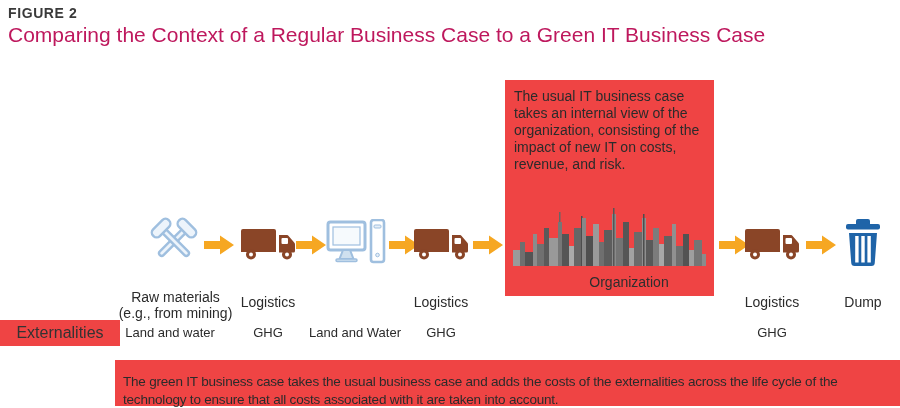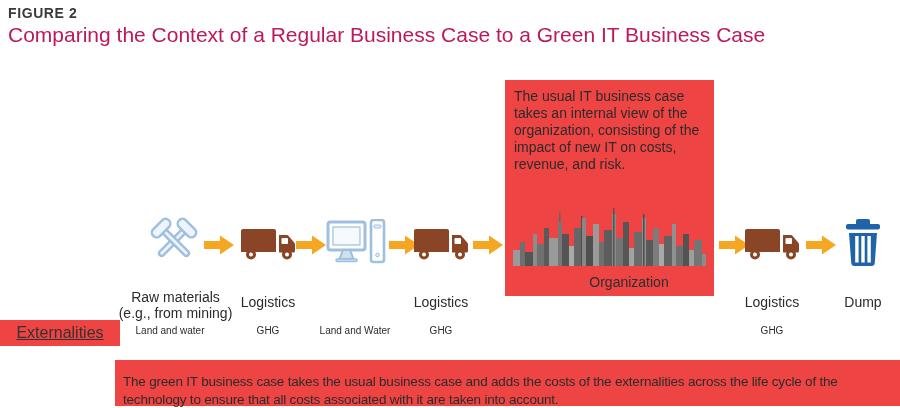--- a/index.html
+++ b/index.html
@@ -15,22 +15,22 @@
   .org-box{position:absolute;left:505px;top:80px;width:209px;height:216px;}
   .org-note{position:absolute;left:9px;top:8px;right:7px;font-size:14px;line-height:1.22;
     color:#2b2b2b;}
   .org-skyline{position:absolute;left:8px;bottom:26px;}
   .org-label{position:absolute;left:0;right:0;bottom:6px;text-align:center;font-size:14px;padding-left:39px;}
   .icon{position:absolute;}
   .stage-label{position:absolute;text-align:center;font-size:14px;line-height:1.12;
     color:#2b2b2b;margin-top:22px;}
   .arrow{position:absolute;}
   .ext-box{position:absolute;left:0;top:320px;width:120px;height:26px;
-    display:flex;align-items:center;justify-content:center;font-size:16px;color:#333;text-decoration:underline;}
-  .ext-label{position:absolute;top:325px;text-align:center;font-size:10px;color:#2b2b2b;}
+    display:flex;align-items:center;justify-content:center;font-size:16px;color:#333;}
+  .ext-label{position:absolute;top:325px;text-align:center;font-size:13px;color:#2b2b2b;}
   .green-box{position:absolute;left:115px;top:360px;width:785px;height:46px;
     box-sizing:border-box;padding:13px 8px;font-size:13.5px;line-height:1.3;
     letter-spacing:-0.2px;color:#2b2b2b;}
 </style>
 </head>
 <body>
 
 <div class="canvas">
 
   <div class="figure-label">FIGURE 2</div>

